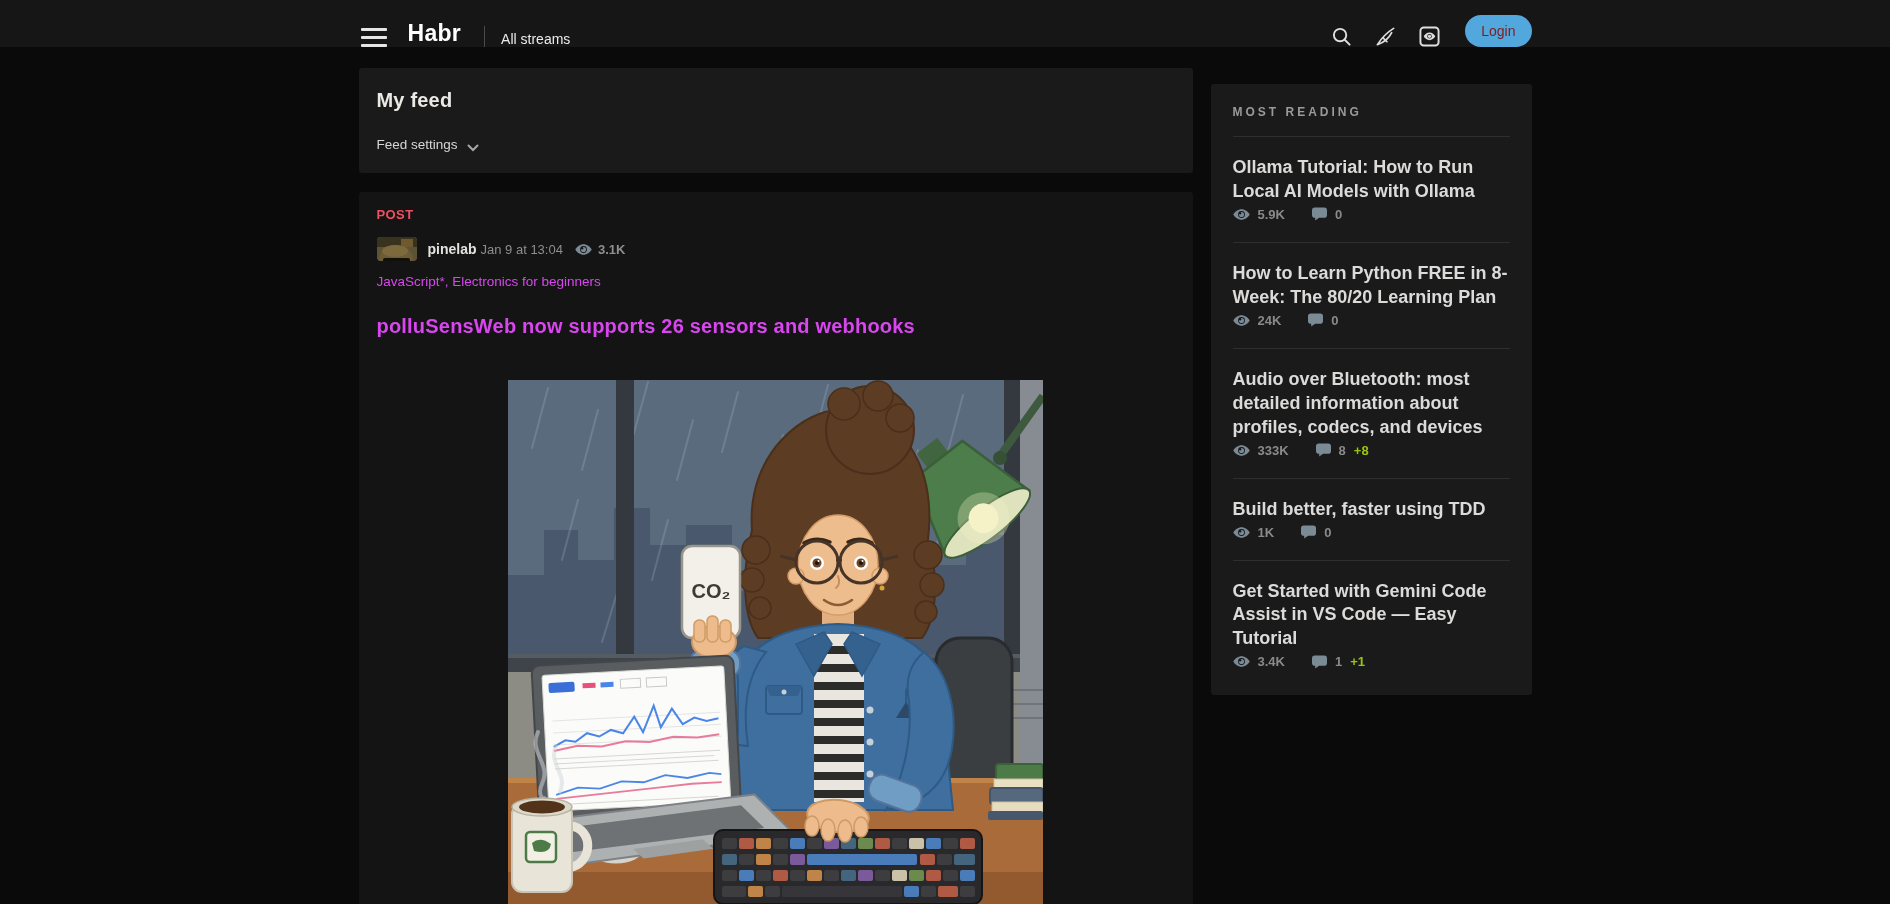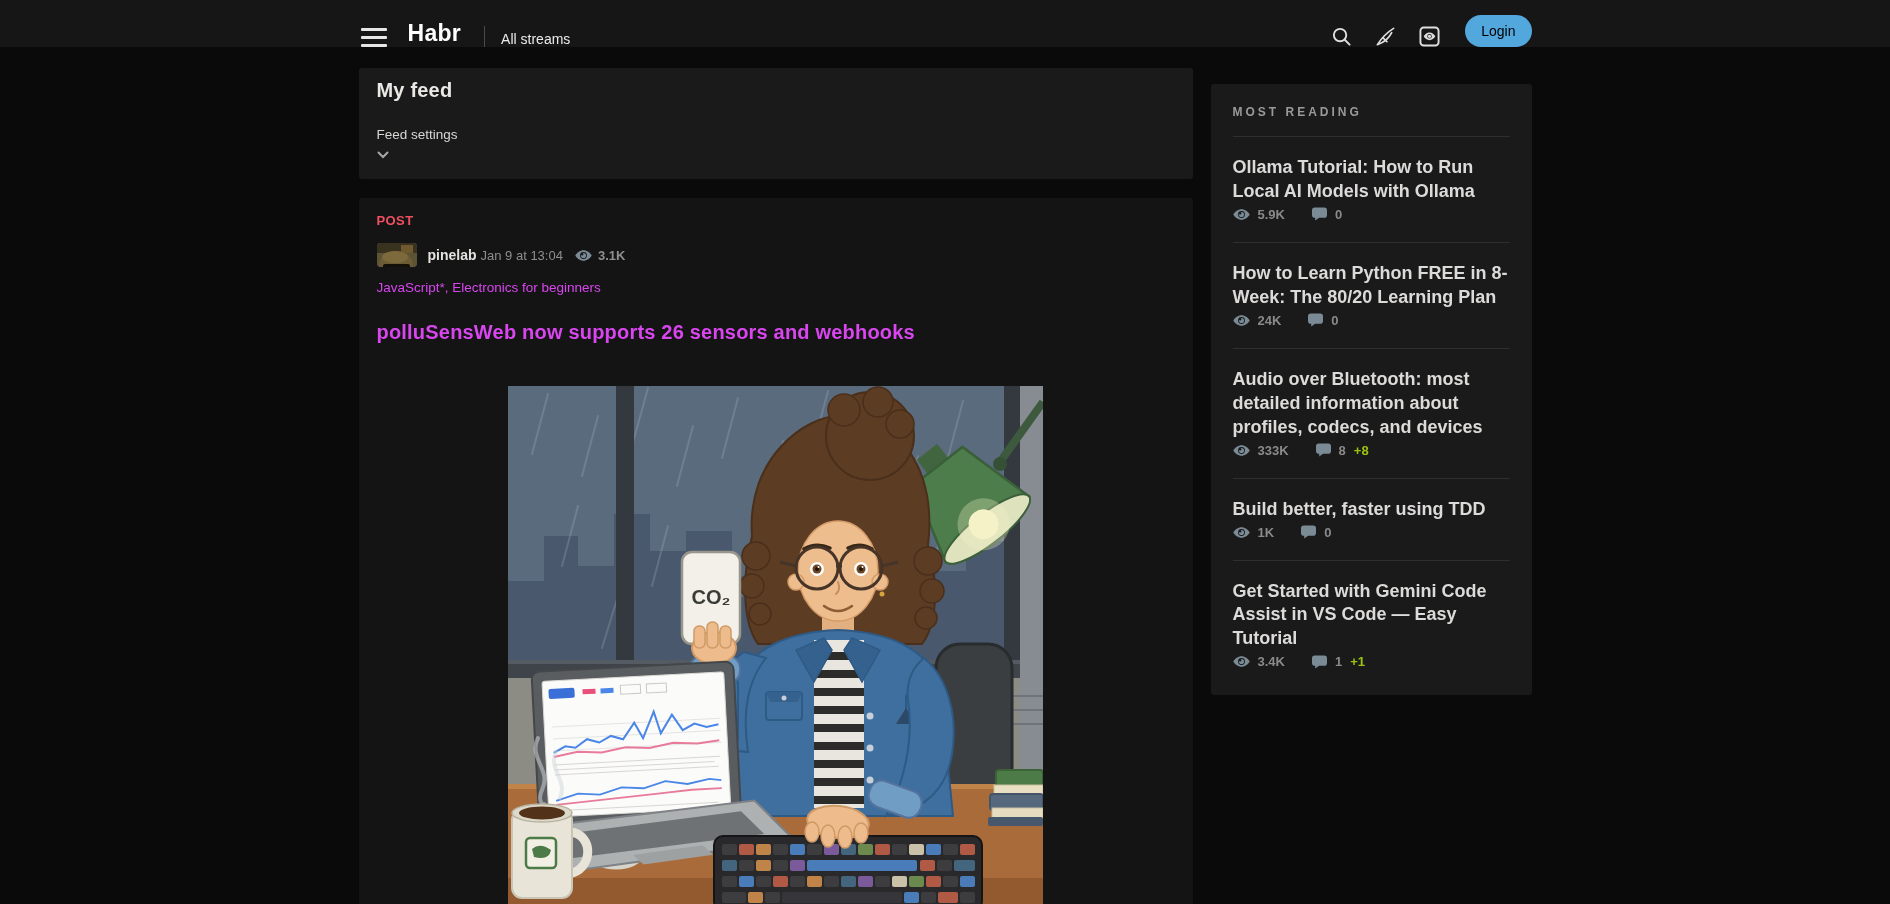--- a/index.html
+++ b/index.html
@@ -28,40 +28,40 @@
   .logo { font-size: 23px; font-weight: bold; color: #ffffff; margin-left: 21px; letter-spacing: 0.3px; cursor: pointer; }
   .nav-divider { width: 1px; height: 21px; background: #4a4a4a; margin: 0 16px 0 23px; }
   .stream-label { font-size: 14px; color: #eaeaea; cursor: pointer; }
   .nav-spacer { flex: 1; }
   .nav-icons { display: flex; align-items: center; gap: 23px; }
   .nav-icon-btn { width: 21px; height: 21px; color: #dedede; cursor: pointer; display: flex; align-items: center; justify-content: center; }
   .nav-icon-btn svg { width: 21px; height: 21px; }
   .login-btn {
     margin-left: 25px;
     background: #52a7dd;
-    color: #000000;
+    color: #7f1d1d;
     border: none;
     font-family: "Liberation Sans", sans-serif;
     font-size: 14px;
     padding: 8px 16px;
     border-radius: 16px;
     cursor: pointer;
   }
   .content {
     width: 1173px;
     margin: 21px auto 0;
     display: flex;
     gap: 18px;
     align-items: flex-start;
   }
   .main-col { width: 834px; }
   .card { background: #1a1a1b; border-radius: 3px; }
-  .feed-card { padding: 11px 18px 20px; }
+  .feed-card { padding: 21px 18px 20px; }
   .feed-title { font-size: 20px; font-weight: bold; color: #ebe9e6; letter-spacing: 0.2px; }
-  .feed-settings { margin-top: 25px; display: inline-flex; align-items: flex-start; gap: 9px; cursor: pointer; flex-direction: column; }
+  .feed-settings { margin-top: 25px; display: inline-flex; align-items: flex-end; gap: 9px; cursor: pointer; }
   .feed-settings-label { font-size: 13.5px; color: #d9d7d4; }
   .chev { width: 12px; height: 8px; color: #a8a8a8; }
   .post-card { background: #141415; border-radius: 3px; margin-top: 19px; padding: 15px 18px 30px; }
   .post-label { color: #ef5060; font-size: 13px; font-weight: bold; letter-spacing: 0.4px; cursor: pointer; }
   .post-meta { margin-top: 15px; display: flex; gap: 11px; align-items: center; }
   .avatar { width: 40px; height: 24px; border-radius: 4px; overflow: hidden; flex: 0 0 auto; cursor: pointer; background: #a21caf; text-decoration: underline; }
   .meta-lines { display: flex; gap: 4px; }
   .author-name { font-size: 14px; font-weight: bold; color: #e5e3e0; cursor: pointer; }
   .meta-row2 { display: flex; align-items: center; gap: 7px; font-size: 13px; color: #8e8e8e; }
   .meta-views { display: flex; align-items: center; gap: 6px; margin-left: 5px; color: #8e8e8e; font-weight: bold; }

